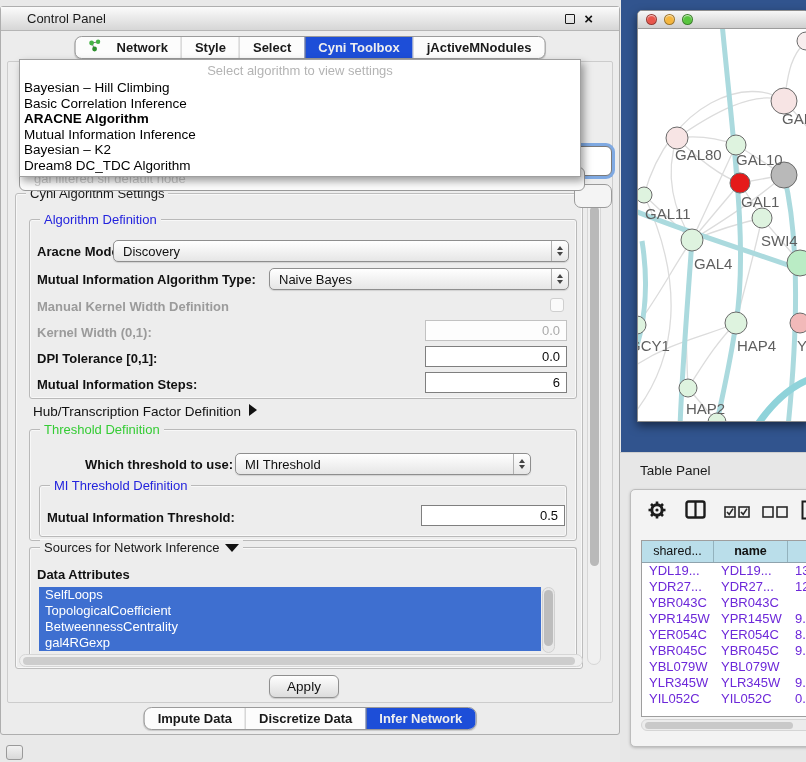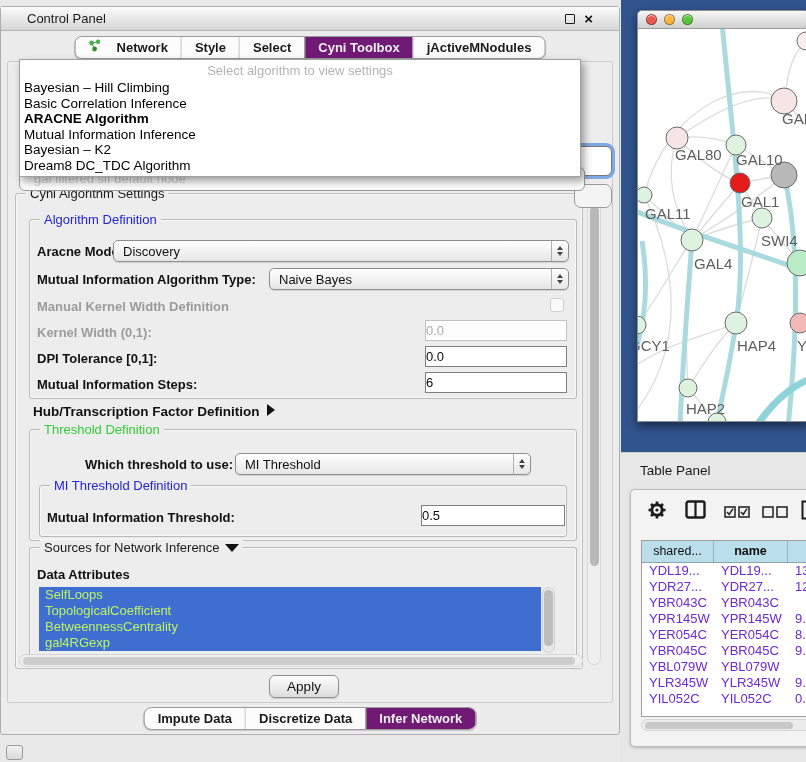--- a/index.html
+++ b/index.html
@@ -17,21 +17,21 @@
   .float-btn { width:10px; height:10px; border:1.6px solid #1a1a1a; border-radius:1px; display:inline-block; }
   .close-btn { font-weight:bold; font-size:15px; line-height:10px; color:#111; }
 
   
   .seg-tabs { position:absolute; display:inline-flex; height:23px;
     border:1px solid #9a9a9a; border-radius:7px; background:#fcfcfc; overflow:hidden;
     font-size:13px; color:#1a1a1a; box-shadow:0 1px 1px rgba(0,0,0,.15); }
   .seg { padding:0 13px; line-height:22px; border-left:1px solid #c4c4c4; white-space:nowrap;
     display:flex; align-items:center; gap:16px; font-weight:bold; }
   .seg:first-child { border-left:none; }
-  .seg.sel { background:#701a75; color:#efefef; border-left-color:#8c8c8c; }
+  .seg.sel { background:#1d4ed8; color:#efefef; border-left-color:#8c8c8c; }
   #top-tabs { top:29px; left:50%; transform:translateX(-50%); }
   #bottom-tabs { top:700px; left:50%; transform:translateX(-50%);border-radius:8px; }
 
   #cp-body { position:absolute; left:6px; top:54px; width:606px; height:642px;
     border:1px solid #cccccc; background:#ededed; border-radius:2px; }
 
   
   .ghost-combo { position:absolute; left:18px; top:160px; width:566px; height:24px;
     border:1px solid #9a9a9a; border-radius:6px; background:#fbfbfb; z-index:5;
     font-size:13px; color:#c9c9c9; line-height:22px; padding-left:14px; overflow:hidden; }
@@ -62,31 +62,31 @@
 
   .combo { position:absolute; height:22px; border:1px solid #8e8e8e; border-radius:5px;
     background:linear-gradient(#ffffff,#e6e6e6); display:flex; align-items:center;
     font-size:13px; color:#111; padding-left:9px; box-shadow:0 1px 1px rgba(0,0,0,.12); }
   .stepper { margin-left:auto; width:17px; align-self:stretch; border-left:1px solid #b0b0b0;
     display:flex; flex-direction:column; align-items:center; justify-content:center; gap:2px; }
   .tri-up { width:0; height:0; border-left:3.5px solid transparent; border-right:3.5px solid transparent; border-bottom:4.5px solid #444; }
   .tri-dn { width:0; height:0; border-left:3.5px solid transparent; border-right:3.5px solid transparent; border-top:4.5px solid #444; }
 
   .field { position:absolute; height:21px; border:1px solid #7f7f7f; background:#fff;
-    font-size:13px; color:#0a0a0a; text-align:left; padding:2px 6px 4px 0; }
+    font-size:13px; color:#0a0a0a; text-align:right; padding:2px 6px 4px 0; }
   .field.dis { color:#aaaaaa; border-color:#c2c2c2; background:#fdfdfd; }
 
   .checkbox { position:absolute; width:14px; height:14px; border:1.5px solid #cfcfcf;
     border-radius:3px; background:#fafafa; }
 
   .tri-right { width:0; height:0; border-top:6px solid transparent; border-bottom:6px solid transparent; border-left:8px solid #111; display:inline-block; }
   .tri-down-big { width:0; height:0; border-left:7px solid transparent; border-right:7px solid transparent; border-top:8px solid #111; display:inline-block; }
 
   .attr-list { position:absolute; left:38px; top:580px; width:516px; height:66px; overflow:hidden; }
-  .attr-item { height:16px; line-height:16px; background:#3e6fd0; color:#bef264;
+  .attr-item { height:16px; line-height:16px; background:#3e6fd0; color:#ffffff;
     font-size:13px; padding-left:6px; width:502px; }
   .attr-vsb { position:absolute; left:503px; top:0; width:13px; height:66px; background:#e8e8e8;
     border-radius:7px; border:1px solid #d0d0d0; }
   .attr-vsb .thumb { position:absolute; left:1px; top:2px; width:9px; height:56px; background:#bdbdbd; border-radius:5px; }
 
   .vsb { position:absolute; left:586px; top:190px; width:14px; height:468px;
     background:#f0f0f0; border:1px solid #d6d6d6; border-radius:8px; }
   .vsb .thumb { position:absolute; left:1.5px; top:8px; width:9px; height:360px; background:#b9b9b9; border-radius:6px; }
   .hsb { position:absolute; left:18px; top:647px; width:564px; height:13px;
     background:#efefef; border:1px solid #d6d6d6; border-radius:8px; }
@@ -202,21 +202,21 @@
     </div>
     <div class="lbl dis" style="left:36px; top:292px;">Manual Kernel Width Definition</div>
     <div class="checkbox" style="left:549px; top:291px;"></div>
     <div class="lbl dis" style="left:36px; top:318px;">Kernel Width (0,1):</div>
     <div class="field dis" style="left:424px; top:313px; width:142px;">0.0</div>
     <div class="lbl" style="left:36px; top:344px;">DPI Tolerance [0,1]:</div>
     <div class="field" style="left:424px; top:339px; width:142px;">0.0</div>
     <div class="lbl" style="left:36px; top:370px;">Mutual Information Steps:</div>
     <div class="field" style="left:424px; top:365px; width:142px;">6</div>
 
-    <div class="lbl" style="left:32px; top:397px; font-weight:bold; font-size:13.5px;">
+    <div class="lbl" style="left:32px; top:397px; font-weight:normal; font-size:13.5px;">
       <span>Hub/Transcription Factor Definition</span>
       &nbsp;<span class="tri-right"></span>
     </div>
 
     <div class="grp" style="left:28px; top:422px; width:548px; height:112px; border-color:#b9b9b9;">
       <div class="grp-title t-green">Threshold Definition</div>
     </div>
     <div class="lbl" style="left:84px; top:450px;">Which threshold to use:</div>
     <div class="combo" style="left:234px; top:446px; width:296px;">
       <span>MI Threshold</span>

